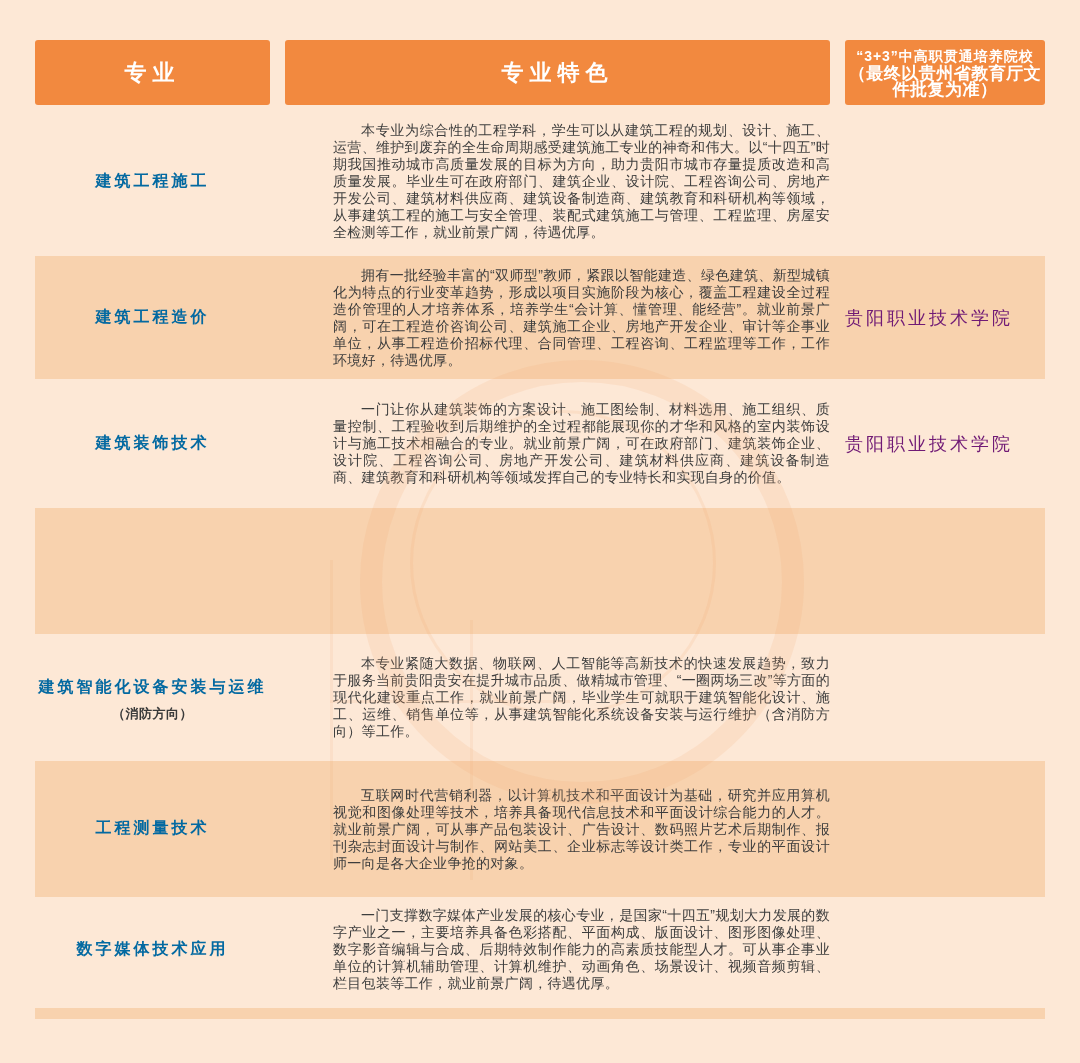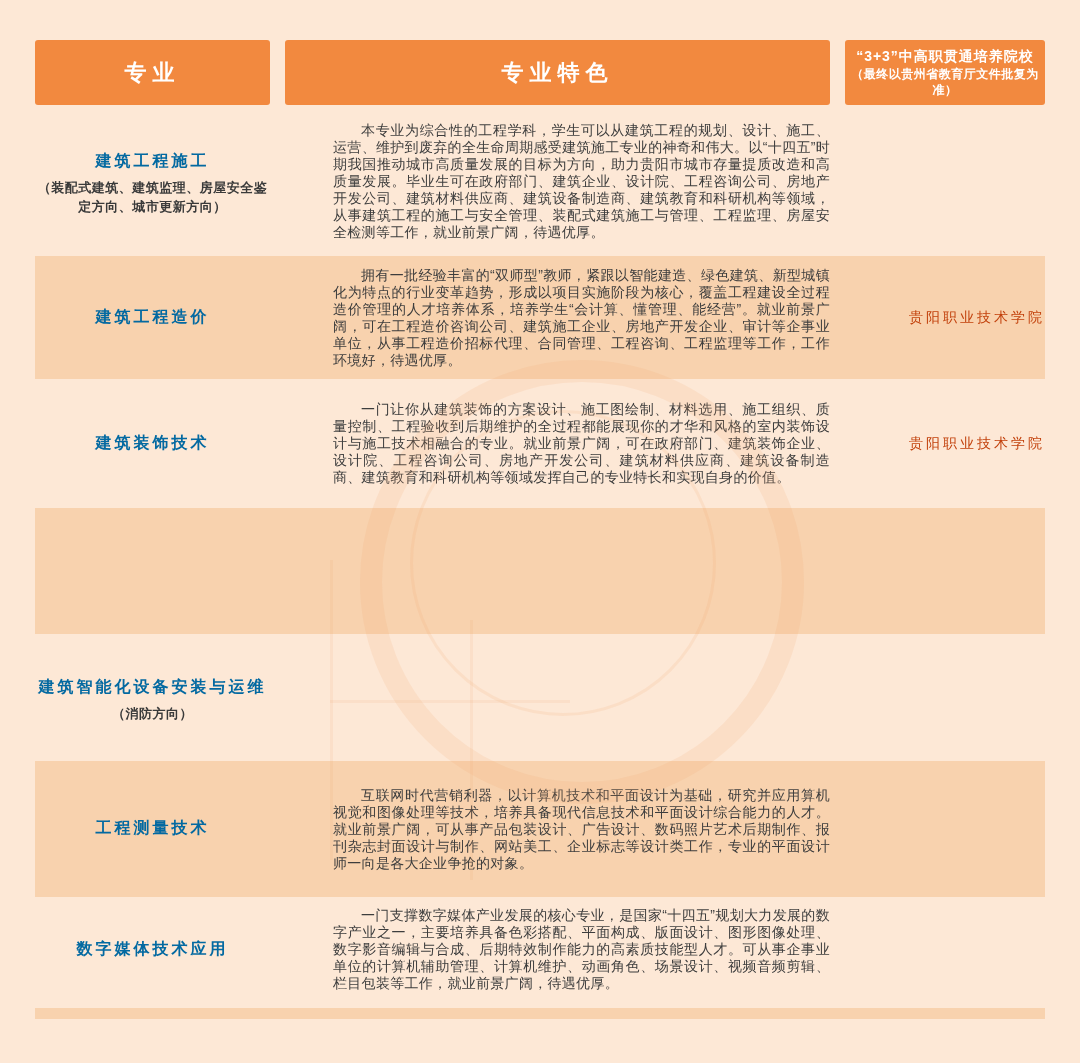--- a/index.html
+++ b/index.html
@@ -35,21 +35,21 @@
     font-weight:bold;
     letter-spacing:6px;
   }
   .hcell .small1{
     font-size:14px;
     font-weight:bold;
     letter-spacing:1px;
     line-height:19px;
   }
   .hcell .small2{
-    font-size:12px;
+    font-size:17px;
     font-weight:bold;
     letter-spacing:0.5px;
     line-height:16px;
   }
   
   .rows{margin:3px 0 0 0;}
   .row{
     display:grid;
     grid-template-columns:235px 545px 200px;
     column-gap:15px;
@@ -92,24 +92,24 @@
     font-size:14px;
     line-height:17px;
     text-align:justify;
     text-indent:2em;
     letter-spacing:0.3px;
     padding:8px 0;
     color:#3D3D3D;
     margin-left:48px;
   }
   .schoolcell{
-    text-align:right;
-    font-size:14px;
+    text-align:left;
+    font-size:18px;
     letter-spacing:3px;
-    color:#c2410c;
+    color:#701a75;
   }
   .r1{min-height:146px;}
   .r2{min-height:123px;}
   .r3{min-height:125px;}
   .r4{min-height:126px;}
   .r5{min-height:123px;}
   .r6{min-height:136px;}
   .r7{min-height:98px;}
   .bottom-band{
     margin:8px 35px 0 35px;
@@ -155,21 +155,20 @@
       <div class="small1">“3+3”中高职贯通培养院校</div>
       <div class="small2">（最终以贵州省教育厅文件批复为准）</div>
     </div>
   </div>
 
   <div class="rows">
 
     <div class="row r1">
       <div class="majorcell">
         <div class="major-name">建筑工程施工</div>
-        <div class="major-note">（装配式建筑、建筑监理、房屋安全鉴定方向、城市更新方向）</div>
       </div>
       <div class="featurecell">本专业为综合性的工程学科，学生可以从建筑工程的规划、设计、施工、运营、维护到废弃的全生命周期感受建筑施工专业的神奇和伟大。以“十四五”时期我国推动城市高质量发展的目标为方向，助力贵阳市城市存量提质改造和高质量发展。毕业生可在政府部门、建筑企业、设计院、工程咨询公司、房地产开发公司、建筑材料供应商、建筑设备制造商、建筑教育和科研机构等领域，从事建筑工程的施工与安全管理、装配式建筑施工与管理、工程监理、房屋安全检测等工作，就业前景广阔，待遇优厚。</div>
       <div class="schoolcell"></div>
     </div>
 
     <div class="row band r2">
       <div class="majorcell">
         <div class="major-name">建筑工程造价</div>
         <div class="major-note"></div>
       </div>
@@ -188,20 +187,21 @@
 
     <div class="row band r4">
       <div class="schoolcell"></div>
     </div>
 
     <div class="row r5">
       <div class="majorcell">
         <div class="major-name">建筑智能化设备安装与运维</div>
         <div class="major-note">（消防方向）</div>
       </div>
+      <div class="featurecell">本专业紧随大数据、物联网、人工智能等高新技术的快速发展趋势，致力于服务当前贵阳贵安在提升城市品质、做精城市管理、“一圈两场三改”等方面的现代化建设重点工作，就业前景广阔，毕业学生可就职于建筑智能化设计、施工、运维、销售单位等，从事建筑智能化系统设备安装与运行维护（含消防方向）等工作。</div>
       <div class="schoolcell"></div>
     </div>
 
     <div class="row band r6">
       <div class="majorcell">
         <div class="major-name">工程测量技术</div>
         <div class="major-note"></div>
       </div>
       <div class="featurecell">互联网时代营销利器，以计算机技术和平面设计为基础，研究并应用算机视觉和图像处理等技术，培养具备现代信息技术和平面设计综合能力的人才。就业前景广阔，可从事产品包装设计、广告设计、数码照片艺术后期制作、报刊杂志封面设计与制作、网站美工、企业标志等设计类工作，专业的平面设计师一向是各大企业争抢的对象。</div>
       <div class="schoolcell"></div>

